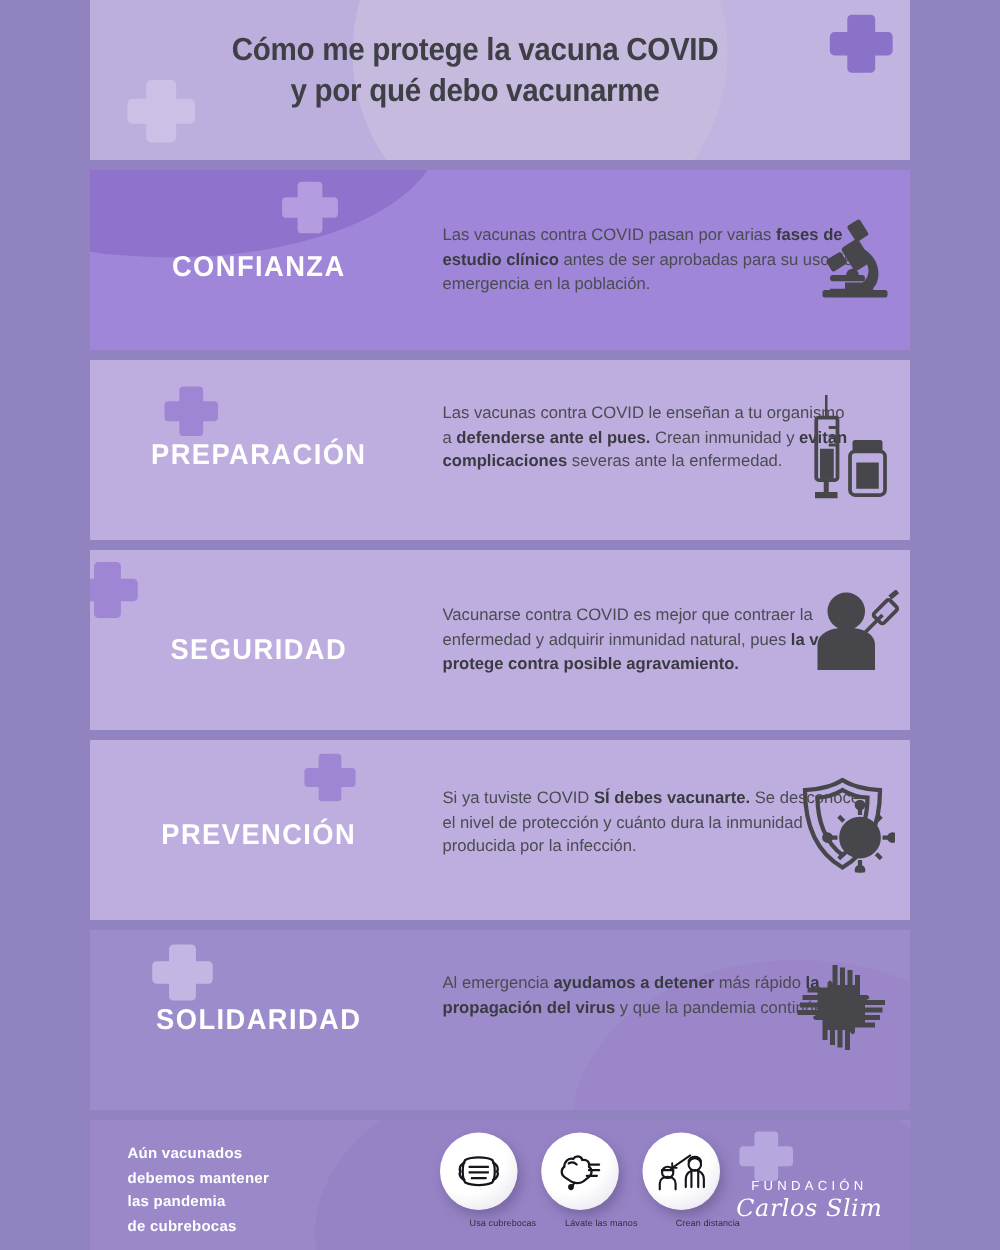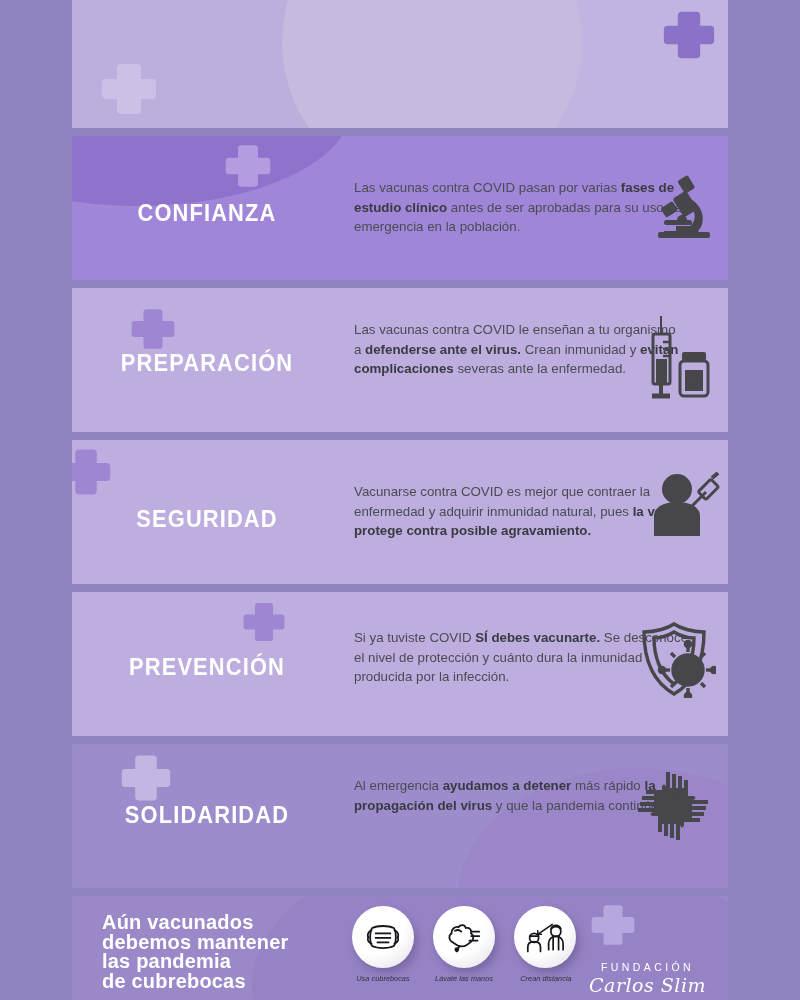--- a/index.html
+++ b/index.html
@@ -84,36 +84,36 @@
     color:#4b4b52; font-size:13.3px; line-height:19.5px;
   }
   .body-text b { color:#3a3a42; font-weight:bold; }
   .sec-icon {
     position:absolute; right:8px; color:#4a4a4f;
   }
 
   
   .foot-head {
     position:absolute; left:30px; top:17px;
-    color:#fff; font-weight:bold; font-size:20px; line-height:19.5px;
+    color:#fff; font-weight:bold; font-size:12px; line-height:19.5px;
     letter-spacing:0.2px;
   }
   .circles { position:absolute; left:280px; top:10px; width:230px; height:90px; }
   .circ {
     position:absolute; top:0; width:62px; height:62px; border-radius:50%;
     background:radial-gradient(circle at 35% 28%, #ffffff 0%, #ffffff 52%, #ecebf1 80%, #d6d3e0 100%);
     box-shadow:3px 5px 9px rgba(60,45,95,0.33);
     display:flex; align-items:center; justify-content:center;
   }
   .circ-lbl {
-    position:absolute; top:68px; width:92px; text-align:center;
-    font-size:7.2px; color:#2f2f3a; letter-spacing:0.1px;font-style:italic;
+    position:absolute; top:68px; width:92px; text-align:right;
+    font-size:7.2px; color:#2f2f3a; letter-spacing:0.1px;
   }
   .fnd {
-    position:absolute; right:22px; bottom:4px; text-align:center; color:#fff;
+    position:absolute; right:22px; bottom:22px; text-align:center; color:#fff;
   }
   .fnd-1 { font-size:10.5px; letter-spacing:3.4px; font-weight:normal; }
   .fnd-2 {
     font-family:"DejaVu Serif", serif; font-style:italic;
     font-size:19px; letter-spacing:0.5px; margin-top:1px;
   }
   svg { display:block; }
 </style>
 </head>
 <body>
@@ -125,20 +125,24 @@
     <div class="blob"></div>
 
     <svg class="cross" style="left:28px; top:60px;" width="58" height="58" viewBox="0 0 58 58">
       <path d="M21 4 h16 a4 4 0 0 1 4 4 v11 h11 a4 4 0 0 1 4 4 v12 a4 4 0 0 1 -4 4 h-11 v11 a4 4 0 0 1 -4 4 h-16 a4 4 0 0 1 -4 -4 v-11 h-11 a4 4 0 0 1 -4 -4 v-12 a4 4 0 0 1 4 -4 h11 v-11 a4 4 0 0 1 4 -4 z" fill="#ccc0e6"></path>
     </svg>
 
     <svg class="cross" style="left:590px; top:8px;" width="54" height="54" viewBox="0 0 58 58">
       <path d="M21 4 h16 a4 4 0 0 1 4 4 v11 h11 a4 4 0 0 1 4 4 v12 a4 4 0 0 1 -4 4 h-11 v11 a4 4 0 0 1 -4 4 h-16 a4 4 0 0 1 -4 -4 v-11 h-11 a4 4 0 0 1 -4 -4 v-12 a4 4 0 0 1 4 -4 h11 v-11 a4 4 0 0 1 4 -4 z" fill="#8a72c9"></path>
     </svg>
 
+    <div class="title-wrap" style="left:-40px;">
+      <div class="title-line">Cómo me protege la vacuna COVID</div>
+      <div class="title-line">y por qué debo vacunarme</div>
+    </div>
   </div>
 
   <div class="band" id="b1">
     <div class="arc"></div>
     <svg class="cross" style="left:152px; top:6px;" width="48" height="48" viewBox="0 0 58 58">
       <path d="M21 4 h16 a4 4 0 0 1 4 4 v11 h11 a4 4 0 0 1 4 4 v12 a4 4 0 0 1 -4 4 h-11 v11 a4 4 0 0 1 -4 4 h-16 a4 4 0 0 1 -4 -4 v-11 h-11 a4 4 0 0 1 -4 -4 v-12 a4 4 0 0 1 4 -4 h11 v-11 a4 4 0 0 1 4 -4 z" fill="#b39ce0"></path>
     </svg>
     <div class="kicker" style="top:64px;">CONFIANZA</div>
     <div class="body-text" style="top:42px;"><span>Las vacunas contra COVID pasan por varias </span><b>fases de estudio clínico</b><span> antes de ser aprobadas para su uso de emergencia en la población.</span></div>
     <div class="sec-icon" style="top:38px; right:14px;">
@@ -153,21 +157,21 @@
         <rect x="4" y="58" width="52" height="6" rx="2"></rect>
       </svg>
     </div>
   </div>
 
   <div class="band" id="b2">
     <svg class="cross" style="left:58px; top:18px;" width="46" height="46" viewBox="0 0 58 58">
       <path d="M21 4 h16 a4 4 0 0 1 4 4 v11 h11 a4 4 0 0 1 4 4 v12 a4 4 0 0 1 -4 4 h-11 v11 a4 4 0 0 1 -4 4 h-16 a4 4 0 0 1 -4 -4 v-11 h-11 a4 4 0 0 1 -4 -4 v-12 a4 4 0 0 1 4 -4 h11 v-11 a4 4 0 0 1 4 -4 z" fill="#9e86d4"></path>
     </svg>
     <div class="kicker" style="top:62px;">PREPARACIÓN</div>
-    <div class="body-text" style="top:32px;"><span>Las vacunas contra COVID le enseñan a tu organismo a </span><b>defenderse ante el virus.</b><span> Crean inmunidad y </span><b>evitan complicaciones</b><span> severas ante la enfermedad.</span></div>
+    <div class="body-text" style="top:32px;"><span>Las vacunas contra COVID le enseñan a tu organismo a </span><b>defenderse ante el pues.</b><span> Crean inmunidad y </span><b>evitan complicaciones</b><span> severas ante la enfermedad.</span></div>
     <div class="sec-icon" style="top:26px; right:14px;">
       <svg width="70" height="92" viewBox="0 0 70 92" fill="none" stroke="#46464b" stroke-width="3">
         <line x1="17" y1="2" x2="17" y2="20" stroke-width="2"></line>
         <rect x="9" y="20" width="17" height="50" rx="2"></rect>
         <rect x="12" y="45" width="11" height="24" fill="#46464b" stroke="none"></rect>
         <line x1="17" y1="70" x2="17" y2="80" stroke-width="4"></line>
         <line x1="8" y1="82" x2="26" y2="82" stroke-width="5"></line>
         <line x1="19" y1="28" x2="26" y2="28" stroke-width="2.5"></line>
         <line x1="19" y1="35" x2="26" y2="35" stroke-width="2.5"></line>
         <line x1="19" y1="42" x2="26" y2="42" stroke-width="2.5"></line>

